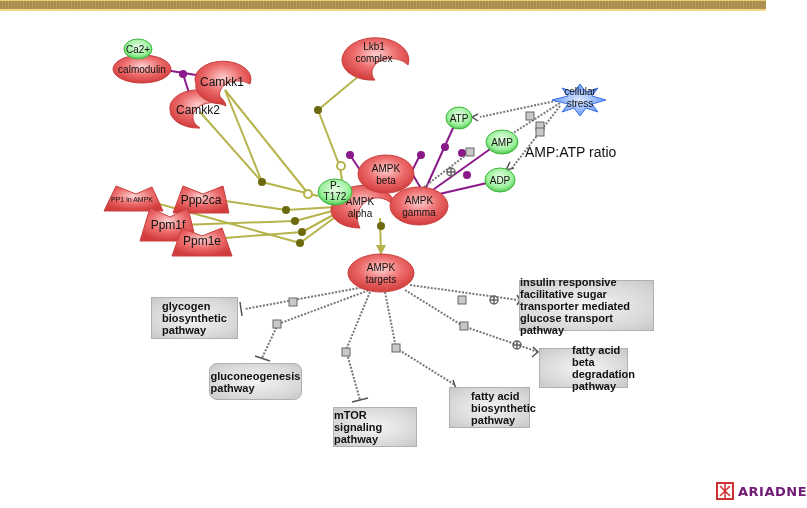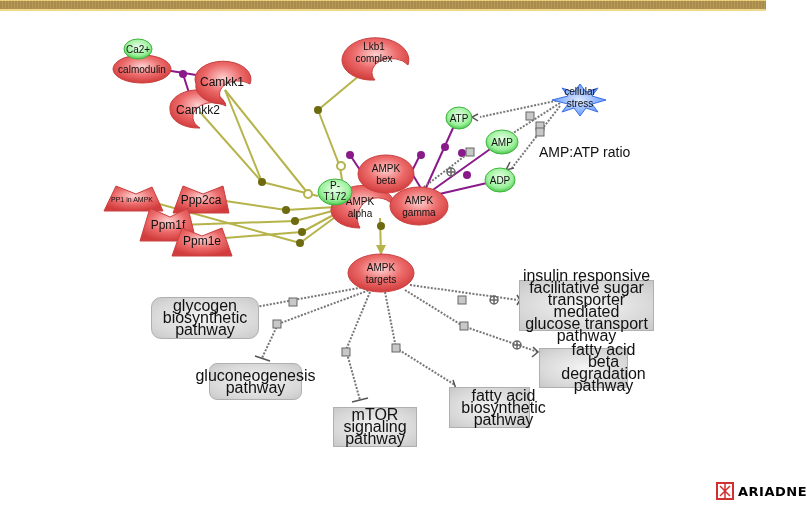--- a/index.html
+++ b/index.html
@@ -4,26 +4,26 @@
 <style>
   html, body { margin: 0; padding: 0; background: #ffffff; }
   body { width: 807px; height: 508px; position: relative; overflow: hidden; font-family: "Liberation Sans", sans-serif; }
   .topbar { position: absolute; left: 0; top: 0; width: 766px; height: 11px;
     background: repeating-linear-gradient(90deg, #a88c4e 0px, #a88c4e 2px, #b89a58 2px, #b89a58 3px);
     border-top: 1px solid #e8cf7a; border-bottom: 2px solid #f0d888; box-sizing: border-box; }
   svg { position: absolute; left: 0; top: 0; }
   .lbl { font-family: "Liberation Sans", sans-serif; fill: #111; text-anchor: middle; }
   .box { position: absolute; box-sizing: border-box; border: 1px solid #b0b0b0;
     background: radial-gradient(ellipse at center, #f4f4f4 0%, #d8d8d8 70%, #c8c8c8 100%);
-    display: flex; align-items: center; justify-content: center; text-align: center;
-    font-size: 16px; line-height: 12px; color: #111; white-space: pre-line; }
+    display: flex; align-items: center; justify-content: center; text-align: left;
+    font-size: 11px; line-height: 12px; color: #111; white-space: pre-line; font-weight: bold; }
   .logo { position: absolute; left: 716px; top: 482px; display: flex; align-items: center; gap: 4px; }
   .logo-mark { width: 18px; height: 18px; }
-  .logo-text { font-family: "DejaVu Sans", sans-serif; font-weight: bold; font-size: 13px; color: #000000; letter-spacing: 0.5px; }
-  .ratio { position: absolute; left: 539px; top: 144px; font-size: 14px; color: #111; }
+  .logo-text { font-family: "DejaVu Sans", sans-serif; font-weight: bold; font-size: 13px; color: #701a75; letter-spacing: 0.5px; }
+  .ratio { position: absolute; left: 525px; top: 144px; font-size: 14px; color: #111; }
 </style>
 </head>
 <body>
 
 <div class="topbar"></div>
 
 <svg width="807" height="508" viewBox="0 0 807 508">
   <defs>
     <radialGradient id="gRed" cx="50%" cy="40%" r="60%">
       <stop offset="0%" stop-color="#ffd0d0"></stop>
@@ -191,21 +191,21 @@
   <path d="M172,256 L182,228 L202,236 L222,228 L232,256 Z" fill="url(#gRed)" stroke="#c94040"></path>
   <text class="lbl" x="202" y="245" font-size="12">Ppm1e</text>
 
   <ellipse cx="381" cy="273" rx="33" ry="19" fill="url(#gRed)" stroke="#c94040"></ellipse>
   <text class="lbl" x="381" y="271" font-size="10">AMPK</text>
   <text class="lbl" x="381" y="283" font-size="10">targets</text>
 </svg>
 
 <div class="ratio">AMP:ATP ratio</div>
 
-<div class="box" style="left:151px;top:297px;width:108px;height:42px;border-radius:10px;">glycogen
+<div class="box" style="left:151px;top:297px;width:87px;height:42px;">glycogen
 biosynthetic
 pathway</div>
 <div class="box" style="left:209px;top:363px;width:93px;height:37px;border-radius:8px;">gluconeogenesis
 pathway</div>
 <div class="box" style="left:333px;top:407px;width:84px;height:40px;">mTOR signaling
 pathway</div>
 <div class="box" style="left:449px;top:387px;width:81px;height:41px;padding-left:28px;">fatty acid
 biosynthetic
 pathway</div>
 <div class="box" style="left:539px;top:348px;width:89px;height:40px;padding-left:40px;">fatty acid beta

